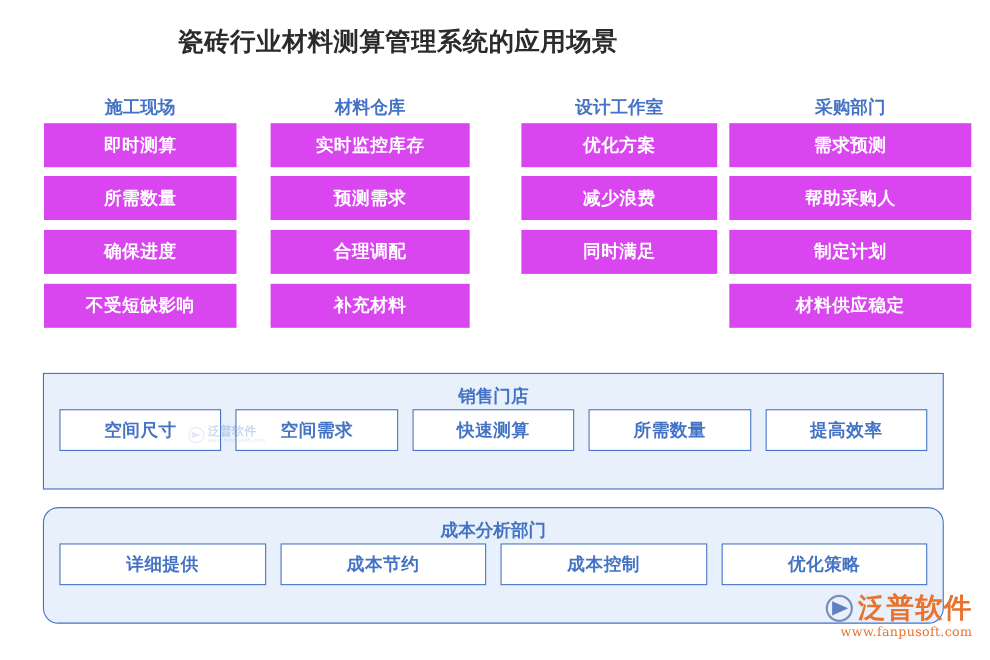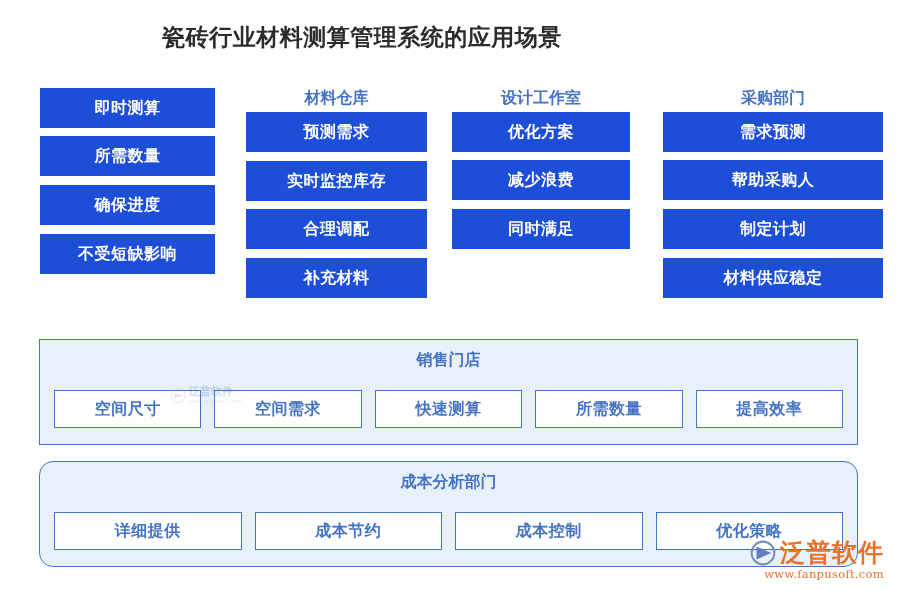--- a/index.html
+++ b/index.html
@@ -49,36 +49,36 @@
     text-align: center;
     font-size: 16px;
     font-weight: bold;
     color: #4472c4;
     height: 24px;
     line-height: 20px;
   }
   .chip {
     height: 40px;
     margin-bottom: 8px;
-    background: #1d4ed8;
+    background: #d946ef;
     color: #ffffff;
     font-size: 16px;
     font-weight: bold;
     display: flex;
     align-items: center;
     justify-content: center;
     letter-spacing: 0.5px;
   }
   .chip.gap {
     margin-bottom: 9px;
   }
 
   .col-1 { left: 40px;  width: 175px; }
   .col-2 { left: 246px; width: 181px; }
-  .col-3 { left: 452px; width: 178px; }
+  .col-3 { left: 474px; width: 178px; }
   .col-4 { left: 663px; width: 220px; }
 
   
   .panel {
     position: absolute;
     left: 39px;
     width: 819px;
     background: #e8f1fb;
     border: 1.5px solid #4472c4;
     box-sizing: border-box;
@@ -92,21 +92,21 @@
     font-weight: bold;
     color: #4472c4;
     margin-top: 9px;
     height: 22px;
     line-height: 22px;
   }
   .panel-row {
     display: flex;
     justify-content: space-between;
     padding: 0 14px;
-    margin-top: 19px;
+    margin-top: 1px;
     box-sizing: border-box;
   }
   .cell {
     flex: 1 1 0;
     margin-right: 13px;
     height: 38px;
     background: #ffffff;
     border: 1.5px solid #4472c4;
     color: #4472c4;
     font-size: 16px;
@@ -176,30 +176,31 @@
 </head>
 <body>
 
 <div id="page">
 
   <div id="page-title">瓷砖行业材料测算管理系统的应用场景</div>
 
   <div id="top-grid">
 
     <div class="column col-1">
+      <div class="column-header">施工现场</div>
       <div class="chip">即时测算</div>
       <div class="chip gap">所需数量</div>
       <div class="chip gap">确保进度</div>
       <div class="chip">不受短缺影响</div>
     </div>
 
     <div class="column col-2">
       <div class="column-header">材料仓库</div>
+      <div class="chip">实时监控库存</div>
       <div class="chip gap">预测需求</div>
-      <div class="chip">实时监控库存</div>
       <div class="chip gap">合理调配</div>
       <div class="chip">补充材料</div>
     </div>
 
     <div class="column col-3">
       <div class="column-header">设计工作室</div>
       <div class="chip">优化方案</div>
       <div class="chip gap">减少浪费</div>
       <div class="chip gap">同时满足</div>
     </div>

